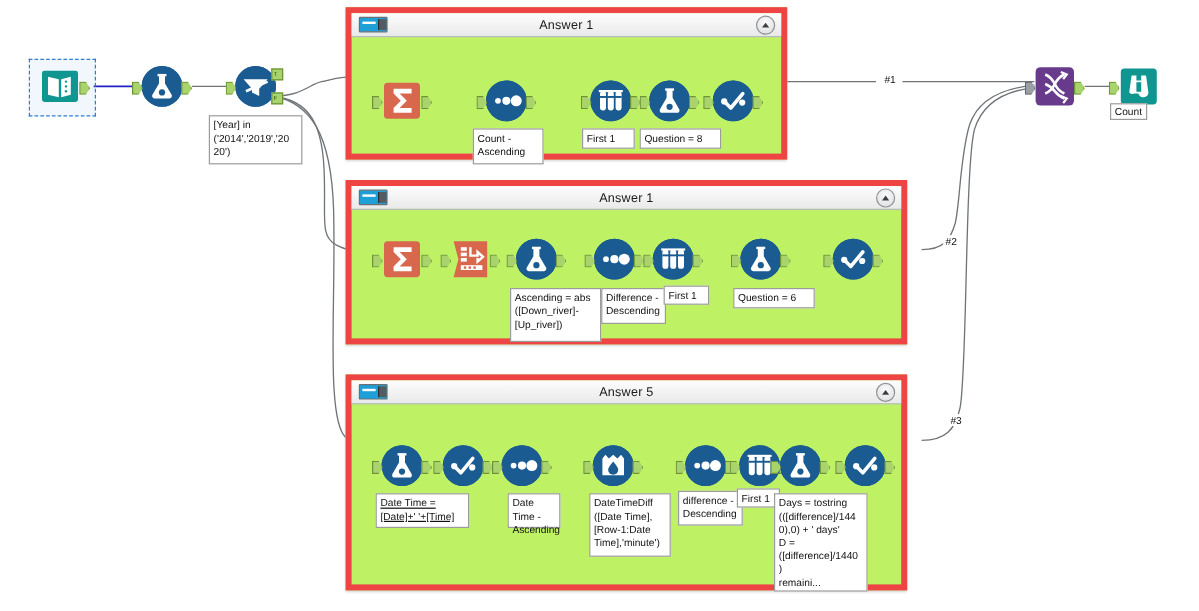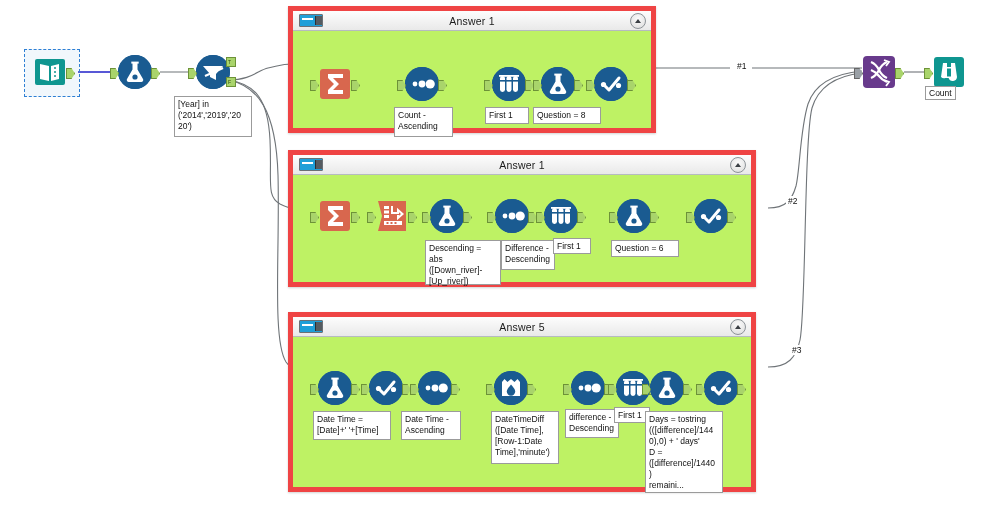--- a/index.html
+++ b/index.html
@@ -273,21 +273,21 @@
       <div class="tool round" style="left:137px;top:24px;">
         <div class="glyph"></div>
         <svg class="glyph" viewBox="0 0 34 34">
           <path d="M14.5 8 h5 v6.5 l5.5 9.5 a2 2 0 0 1 -1.8 3 H10.8 a2 2 0 0 1 -1.8 -3 L14.5 14.5 Z" fill="#ffffff"></path>
           <circle cx="17" cy="22" r="2.6" fill="#1a5b91"></circle>
           <rect x="13.3" y="6.6" width="7.4" height="2" fill="#ffffff"></rect>
         </svg>
         <div class="anchor in"></div>
         <div class="anchor out"></div>
       </div>
-      <div class="note" style="left:132px;top:65px;width:76px;height:45px;">Descending = abs
+      <div class="note" style="left:132px;top:65px;width:76px;height:45px;">Ascending = abs
 ([Down_river]-
 [Up_river])</div>
 
       <div class="tool round" style="left:202px;top:24px;">
         <div class="glyph"></div>
         <svg class="glyph" viewBox="0 0 34 34">
           <circle cx="10" cy="17" r="2.4" fill="#fff"></circle>
           <circle cx="17" cy="17" r="3.4" fill="#fff"></circle>
           <circle cx="25.2" cy="17" r="4.6" fill="#fff"></circle>
         </svg>
@@ -353,21 +353,21 @@
       <div class="tool round" style="left:25px;top:34px;">
         <div class="glyph"></div>
         <svg class="glyph" viewBox="0 0 34 34">
           <path d="M14.5 8 h5 v6.5 l5.5 9.5 a2 2 0 0 1 -1.8 3 H10.8 a2 2 0 0 1 -1.8 -3 L14.5 14.5 Z" fill="#ffffff"></path>
           <circle cx="17" cy="22" r="2.6" fill="#1a5b91"></circle>
           <rect x="13.3" y="6.6" width="7.4" height="2" fill="#ffffff"></rect>
         </svg>
         <div class="anchor in"></div>
         <div class="anchor out"></div>
       </div>
-      <div class="note" style="left:20px;top:74px;width:78px;height:29px;">Date Time =
+      <div class="note" style="left:20px;top:74px;width:78px;height:29px;text-decoration:underline;">Date Time =
 [Date]+' '+[Time]</div>
 
       <div class="tool round" style="left:76px;top:34px;">
         <div class="glyph"></div>
         <svg class="glyph" viewBox="0 0 34 34">
           <path d="M10 18 L15 23 L25 11" stroke="#fff" stroke-width="3" fill="none" stroke-linecap="round" stroke-linejoin="round"></path>
           <circle cx="9.5" cy="17.5" r="2.6" fill="#fff"></circle>
           <circle cx="24.5" cy="18.5" r="2.6" fill="#fff"></circle>
         </svg>
         <div class="anchor in"></div>
@@ -377,21 +377,21 @@
       <div class="tool round" style="left:125px;top:34px;">
         <div class="glyph"></div>
         <svg class="glyph" viewBox="0 0 34 34">
           <circle cx="10" cy="17" r="2.4" fill="#fff"></circle>
           <circle cx="17" cy="17" r="3.4" fill="#fff"></circle>
           <circle cx="25.2" cy="17" r="4.6" fill="#fff"></circle>
         </svg>
         <div class="anchor in"></div>
         <div class="anchor out"></div>
       </div>
-      <div class="note" style="left:108px;top:74px;width:60px;height:29px;">Date Time -
+      <div class="note" style="left:130px;top:74px;width:44px;height:29px;">Date Time -
 Ascending</div>
 
       <div class="tool round" style="left:201px;top:34px;">
         <div class="glyph"></div>
         <svg class="glyph" viewBox="0 0 34 34">
           <path d="M8 11 L10.5 8 L13.5 11 L17 8 L20.5 11 L23.5 8 L26 11 V25 H8 Z" fill="#ffffff"></path>
           <path d="M17 13.5 c2.8 3.4 4.2 5.2 4.2 7 a4.2 4.2 0 0 1 -8.4 0 c0 -1.8 1.4 -3.6 4.2 -7 Z" fill="#1a5b91"></path>
         </svg>
         <div class="anchor in"></div>
         <div class="anchor out"></div>

